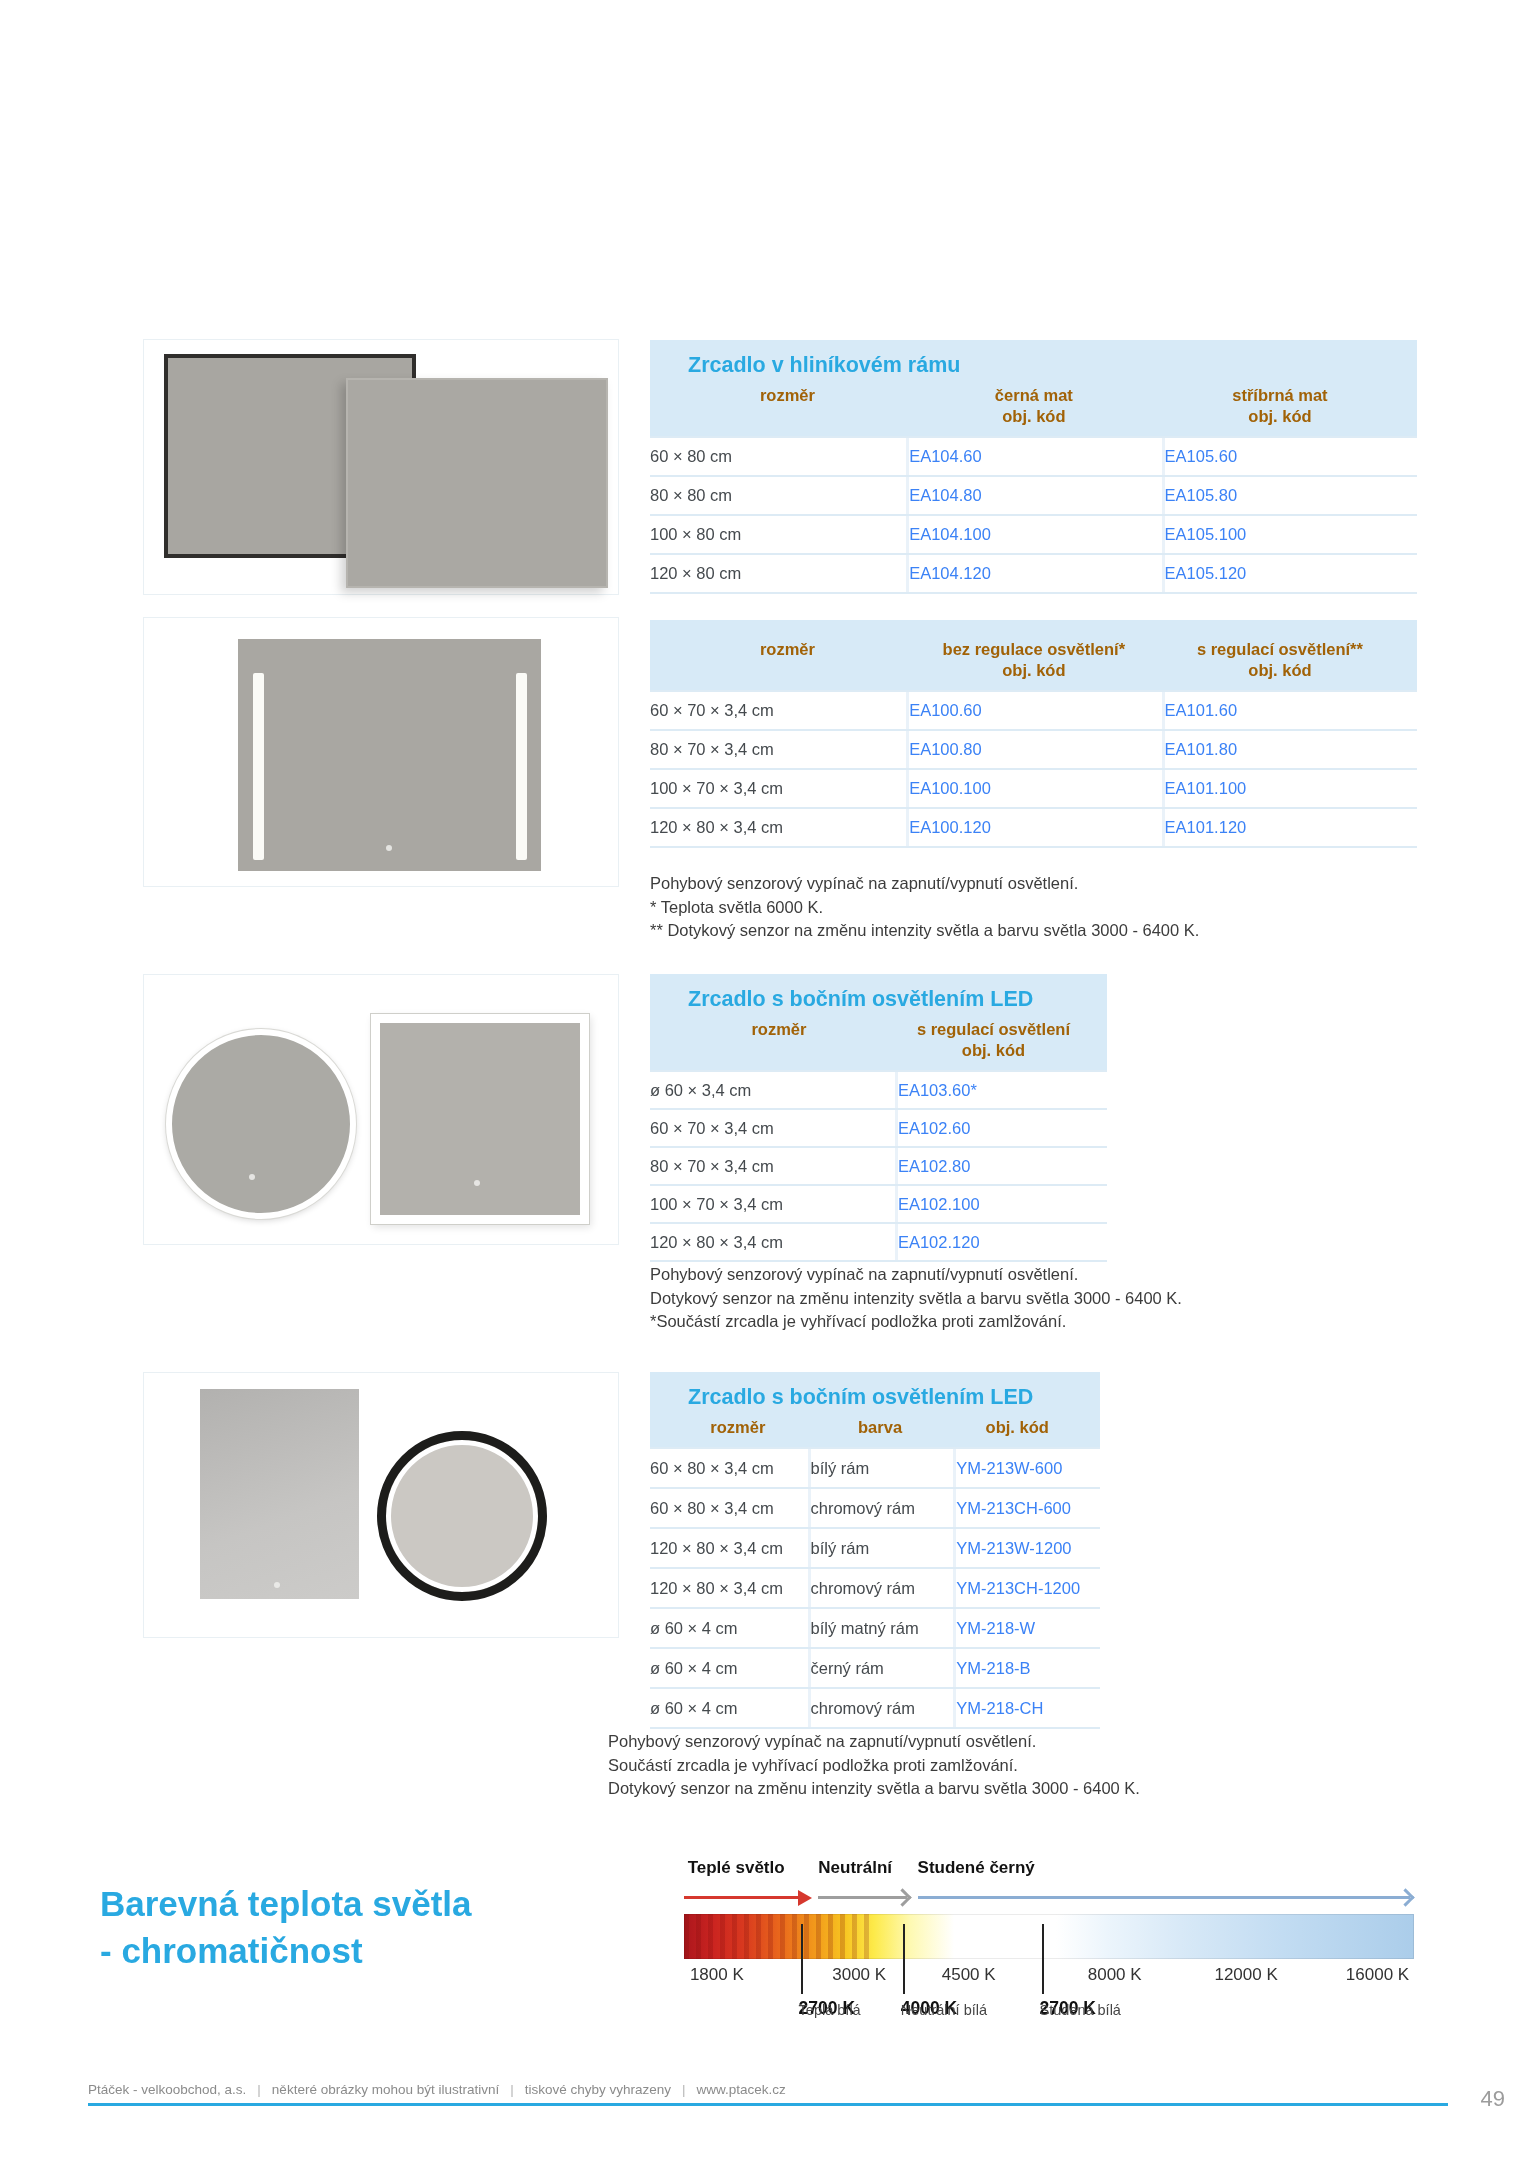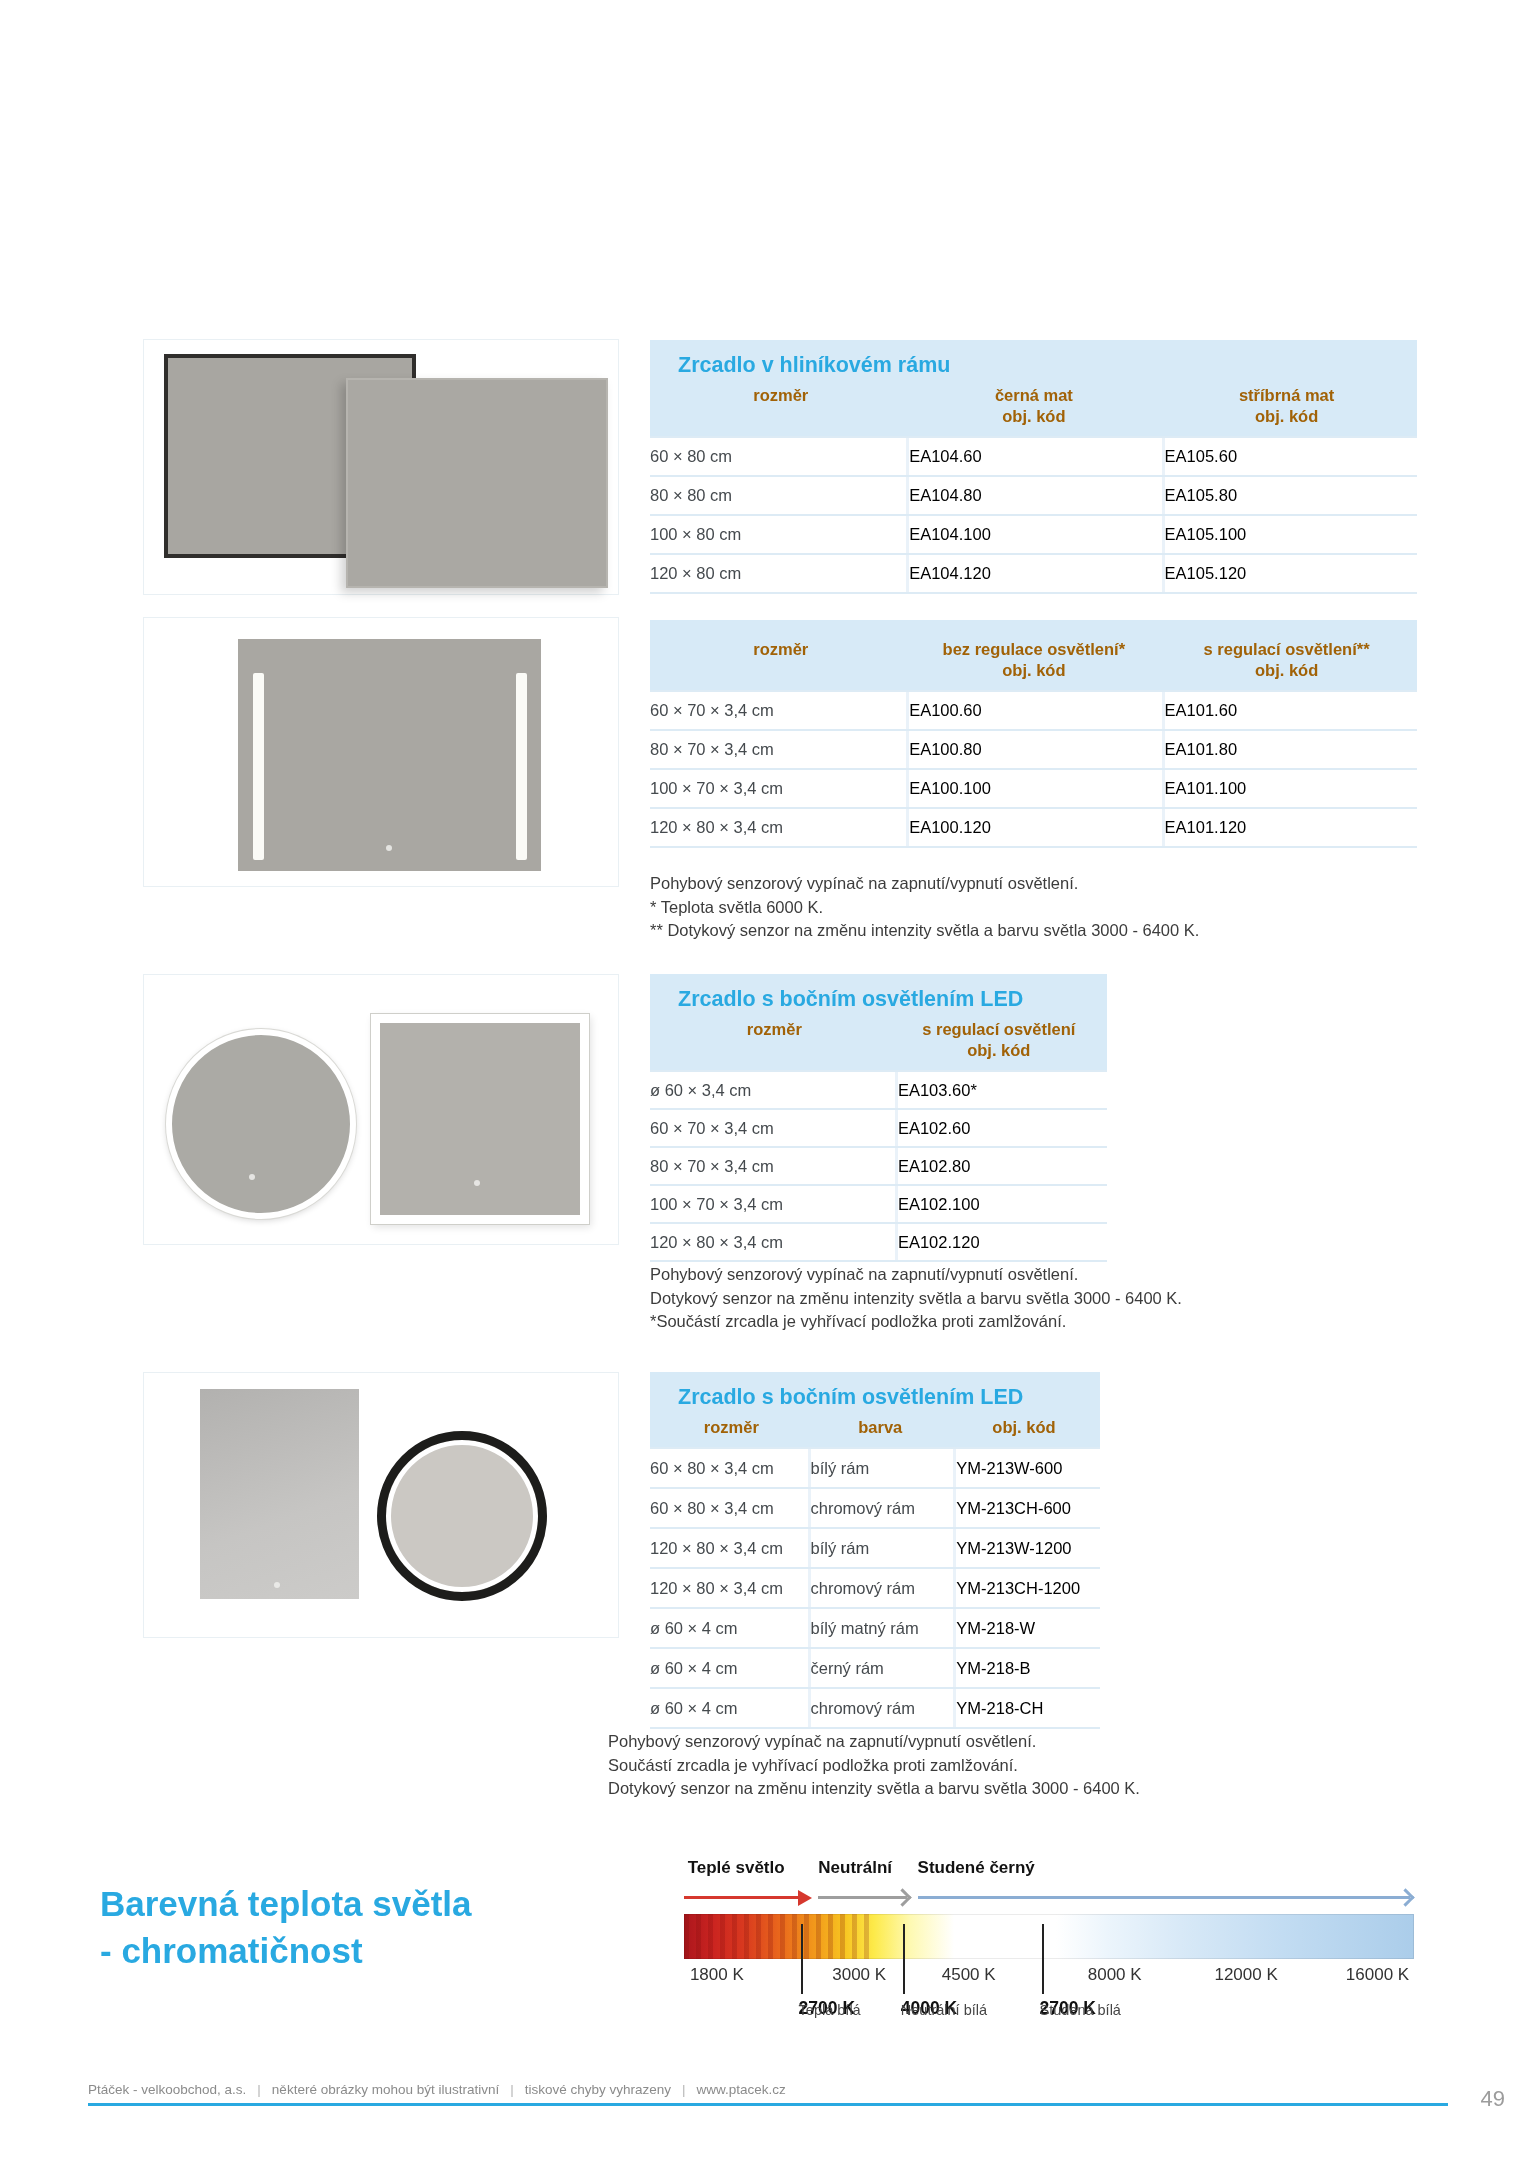--- a/index.html
+++ b/index.html
@@ -17,28 +17,28 @@
   .m2 .strip{top:34px;width:11px;height:187px;background:#fbfbf7;border-radius:2px}
   .m2 .strip.l{left:15px}.m2 .strip.r{left:278px}
   .dot{width:6px;height:6px;border-radius:50%;background:#efefec;opacity:.85}
   .m3c{left:22px;top:54px;width:178px;height:178px;border-radius:50%;background:#abaaa5;border:6px solid #fff;box-shadow:0 0 0 1px #d9d9d5, 0 2px 6px rgba(0,0,0,.15)}
   .m3s{left:227px;top:39px;width:200px;height:192px;background:#b3b1ac;border:9px solid #fff;outline:1px solid #cfcfca;box-shadow:2px 3px 8px rgba(0,0,0,.12)}
   .m4r{left:56px;top:16px;width:159px;height:210px;background:linear-gradient(160deg,#b2b1af 0%,#c6c5c3 60%,#cccbc9 100%)}
   .m4c{left:233px;top:58px;width:152px;height:152px;border-radius:50%;background:#cbc8c3;border:9px solid #1d1d1b;box-shadow:inset 0 0 0 5px #fff}
 
   
   .ptable{position:absolute;background:#fff}
-  .t-head{background:#d7eaf7;padding:12px 4px 9px}
+  .t-head{background:#d7eaf7;padding:12px 14px 9px}
   .t-title{color:#29a9e1;font-weight:bold;font-size:21.5px;line-height:26px;padding-left:24px}
   .t-cols{display:grid;margin-top:7px;text-align:center;font-weight:bold;font-size:16.5px;line-height:21px;color:#a16207}
   .t-cols .h span{display:block}
   .t-body{border-bottom:2px solid #ddebf5}
   .t-row{display:grid;font-size:16.5px;color:#454a4e;border-top:2px solid #ddebf5}
   .t-row > div + div{border-left:3px solid #eaf2f9}
-  .code{color:#000000}
+  .code{color:#3b82f6}
   .t1 .t-cols,.t1 .t-row,.t2 .t-cols,.t2 .t-row{grid-template-columns:33.4% 33.3% 33.3%}
   .t3 .t-cols,.t3 .t-row{grid-template-columns:53.6% 46.4%}
   .t4 .t-cols,.t4 .t-row{grid-template-columns:35% 32.4% 32.6%}
   .t1 .t-row > div,.t2 .t-row > div{line-height:37px}
   .t3 .t-row > div{line-height:36px}
   .t4 .t-row > div{line-height:38px}
 
   .notes{position:absolute;font-size:16.5px;line-height:23.5px;color:#3c3c3c}
   .notes div{white-space:nowrap}
 

